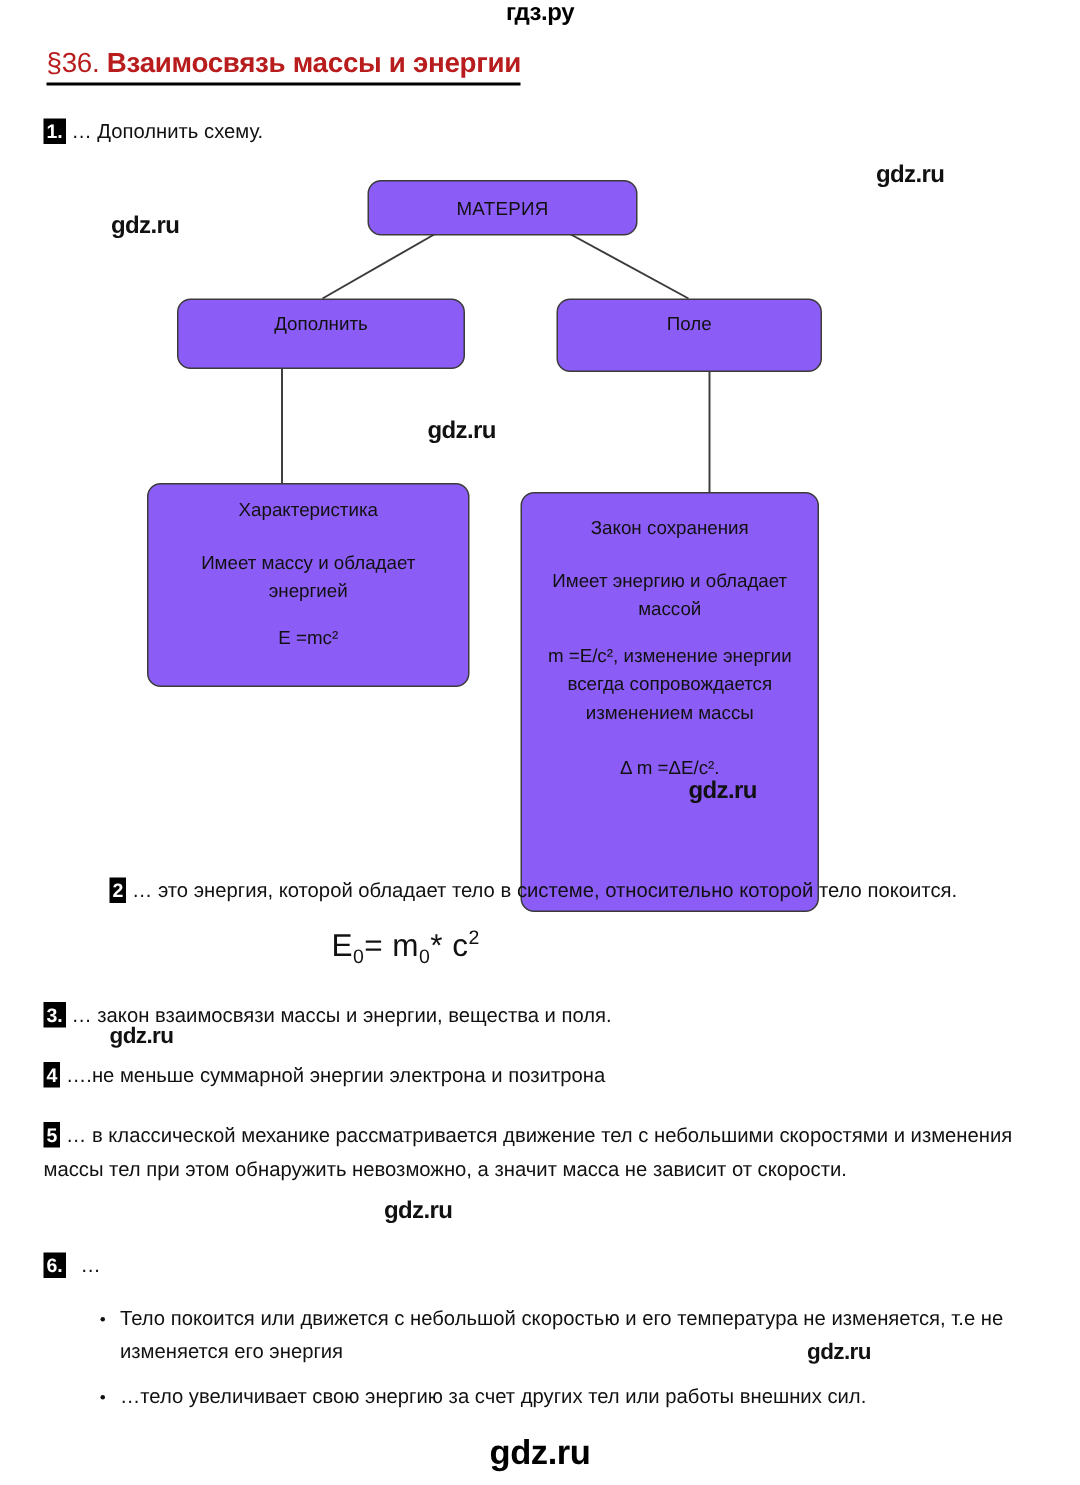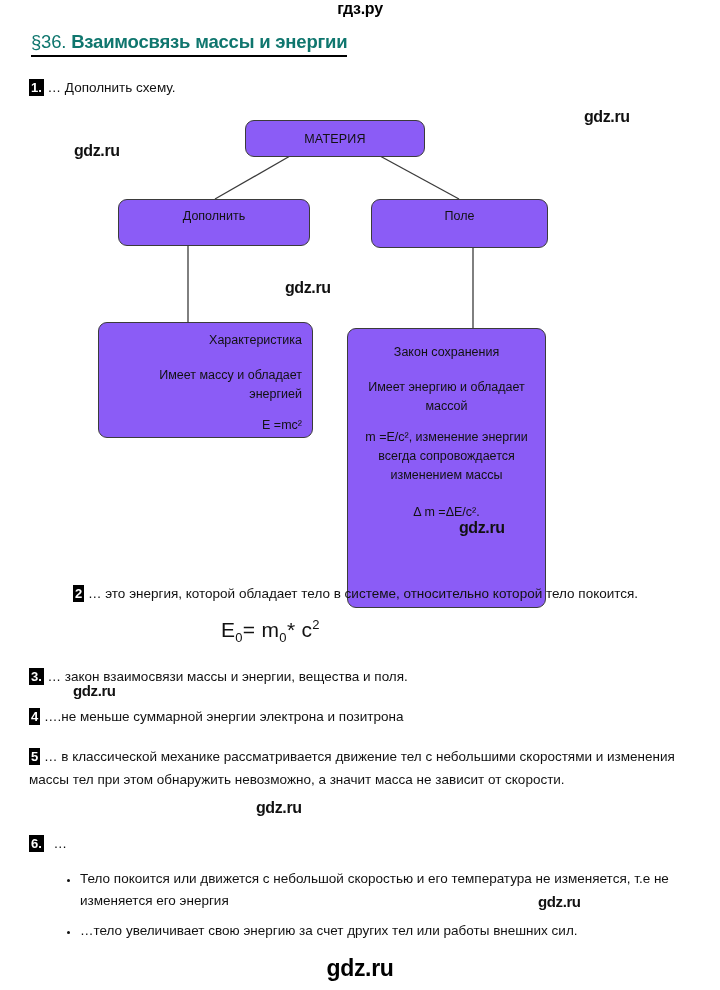--- a/index.html
+++ b/index.html
@@ -34,21 +34,21 @@
     color: #000;
   }
 
   
   .heading {
     position: absolute;
     left: 31px;
     top: 31px;
     font-size: 18.5px;
     font-weight: bold;
-    color: #0f766e;
+    color: #b91c1c;
     border-bottom: 2px solid #000;
     padding-bottom: 2px;
     letter-spacing: -0.2px;
     white-space: nowrap;
   }
   .heading .sect { font-weight: normal; }
 
   
   .marker {
     display: inline-block;
@@ -164,21 +164,21 @@
     </div>
 
     <div class="node" style="left:118px; top:199px; width:192px; height:47px; line-height:32px;">
       <span class="title">Дополнить</span>
     </div>
 
     <div class="node" style="left:371px; top:199px; width:177px; height:49px; line-height:32px;">
       <span class="title">Поле</span>
     </div>
 
-    <div class="node" style="left:98px; top:322px; width:215px; height:116px;text-align:right;">
+    <div class="node" style="left:98px; top:322px; width:215px; height:136px;">
       <div class="node-inner">
         <p>Характеристика</p>
         <p>Имеет массу и обладает энергией</p>
         <p>E =mc²</p>
       </div>
     </div>
 
     <div class="node" style="left:347px; top:328px; width:199px; height:280px;">
       <div class="node-inner" style="padding-top:14px;">
         <p>Закон сохранения</p>

